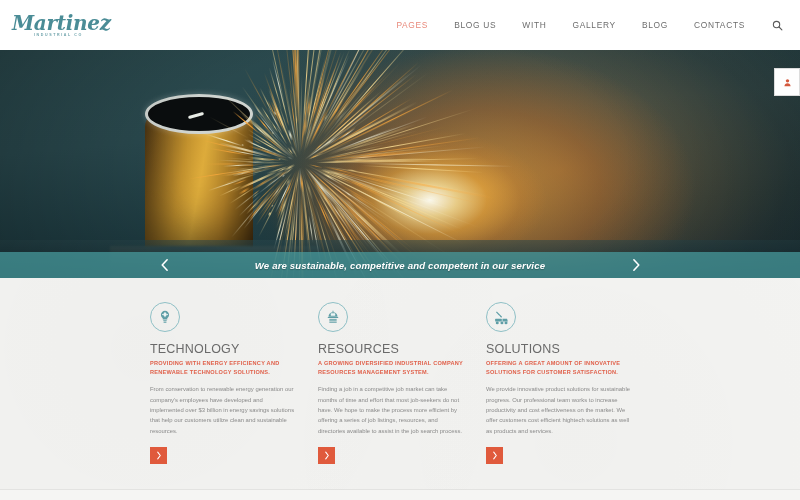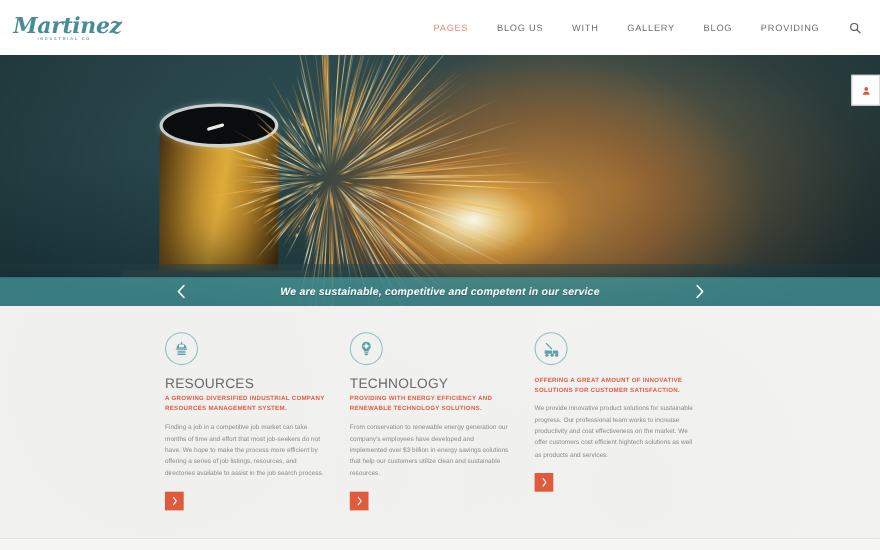--- a/index.html
+++ b/index.html
@@ -245,21 +245,21 @@
       <div class="logo-word">Martinez</div>
       <div class="logo-sub">INDUSTRIAL CO</div>
     </div>
 
     <div class="nav">
       <a class="nav-item active">PAGES</a>
       <a class="nav-item">BLOG US</a>
       <a class="nav-item">WITH</a>
       <a class="nav-item">GALLERY</a>
       <a class="nav-item">BLOG</a>
-      <a class="nav-item">PROVIDING</a>
+      <a class="nav-item">CONTACTS</a>
       <div class="search-btn">
         <svg width="11" height="11" viewBox="0 0 16 16" fill="none" stroke="#5a5a5a" stroke-width="1.6">
           <circle cx="6.6" cy="6.6" r="4.6"></circle>
           <line x1="10.2" y1="10.2" x2="14.4" y2="14.4" stroke-linecap="round"></line>
         </svg>
       </div>
     </div>
   </div>
 
   <div class="hero">
@@ -716,42 +716,20 @@
       </div>
     </div>
   </div>
 
   <div class="features">
     <div class="cols">
 
       <div class="col">
         <div class="col-icon">
           <svg width="16" height="16" viewBox="0 0 24 24" fill="#5f9ea6">
-            <path d="M5.2 11.6c0-3.7 3-6.7 6.8-6.7s6.8 3 6.8 6.7z"></path>
-            <rect x="11.3" y="2.4" width="1.4" height="2.8" rx="0.6"></rect>
-            <rect x="4" y="11.9" width="16" height="1.7" rx="0.8"></rect>
-            <rect x="6.5" y="14.8" width="11" height="1.4"></rect>
-            <rect x="6.5" y="17" width="11" height="1.4"></rect>
-            <rect x="6.5" y="19.2" width="11" height="1.4"></rect>
-            <rect x="8.6" y="6.4" width="6.8" height="3.6" fill="#eef5f5" rx="0.6"></rect>
-          </svg>
-        </div>
-        <div class="col-title">RESOURCES</div>
-        <div class="col-sub">A GROWING DIVERSIFIED INDUSTRIAL COMPANY RESOURCES MANAGEMENT SYSTEM.</div>
-        <div class="col-body">Finding a job in a competitive job market can take months of time and effort that most job-seekers do not have. We hope to make the process more efficient by offering a series of job listings, resources, and directories available to assist in the job search process.</div>
-        <div class="col-btn">
-          <svg width="6" height="9" viewBox="0 0 8 14" fill="none" stroke="#ffffff" stroke-width="1.7" stroke-linecap="round" stroke-linejoin="round">
-            <polyline points="2,1.8 6,7 2,12.2"></polyline>
-          </svg>
-        </div>
-      </div>
-
-      <div class="col">
-        <div class="col-icon">
-          <svg width="16" height="16" viewBox="0 0 24 24" fill="#5f9ea6">
             <path d="M12 2.6c-3.4 0-6.1 2.7-6.1 6 0 2.2 1.1 4 2.7 5.1v2.1h6.8v-2.1c1.6-1.1 2.7-2.9 2.7-5.1 0-3.3-2.7-6-6.1-6z"></path>
             <rect x="9.2" y="16.9" width="5.6" height="1.5" rx="0.6"></rect>
             <rect x="9.8" y="19.3" width="4.4" height="1.5" rx="0.6"></rect>
             <circle cx="12" cy="8.4" r="2.6" fill="#eef5f5"></circle>
             <rect x="11.3" y="4.6" width="1.4" height="2" fill="#eef5f5"></rect>
             <rect x="11.3" y="10.2" width="1.4" height="2" fill="#eef5f5"></rect>
             <rect x="7.6" y="7.7" width="2" height="1.4" fill="#eef5f5"></rect>
             <rect x="14.4" y="7.7" width="2" height="1.4" fill="#eef5f5"></rect>
           </svg>
         </div>
@@ -760,30 +738,53 @@
         <div class="col-body">From conservation to renewable energy generation our company's employees have developed and implemented over $3 billion in energy savings solutions that help our customers utilize clean and sustainable resources.</div>
         <div class="col-btn">
           <svg width="6" height="9" viewBox="0 0 8 14" fill="none" stroke="#ffffff" stroke-width="1.7" stroke-linecap="round" stroke-linejoin="round">
             <polyline points="2,1.8 6,7 2,12.2"></polyline>
           </svg>
         </div>
       </div>
 
       <div class="col">
         <div class="col-icon">
+          <svg width="16" height="16" viewBox="0 0 24 24" fill="#5f9ea6">
+            <path d="M5.2 11.6c0-3.7 3-6.7 6.8-6.7s6.8 3 6.8 6.7z"></path>
+            <rect x="11.3" y="2.4" width="1.4" height="2.8" rx="0.6"></rect>
+            <rect x="4" y="11.9" width="16" height="1.7" rx="0.8"></rect>
+            <rect x="6.5" y="14.8" width="11" height="1.4"></rect>
+            <rect x="6.5" y="17" width="11" height="1.4"></rect>
+            <rect x="6.5" y="19.2" width="11" height="1.4"></rect>
+            <rect x="8.6" y="6.4" width="6.8" height="3.6" fill="#eef5f5" rx="0.6"></rect>
+          </svg>
+        </div>
+        <div class="col-title">RESOURCES</div>
+        <div class="col-sub">A GROWING DIVERSIFIED INDUSTRIAL COMPANY RESOURCES MANAGEMENT SYSTEM.</div>
+        <div class="col-body">Finding a job in a competitive job market can take months of time and effort that most job-seekers do not have. We hope to make the process more efficient by offering a series of job listings, resources, and directories available to assist in the job search process.</div>
+        <div class="col-btn">
+          <svg width="6" height="9" viewBox="0 0 8 14" fill="none" stroke="#ffffff" stroke-width="1.7" stroke-linecap="round" stroke-linejoin="round">
+            <polyline points="2,1.8 6,7 2,12.2"></polyline>
+          </svg>
+        </div>
+      </div>
+
+      <div class="col">
+        <div class="col-icon">
           <svg width="17" height="17" viewBox="0 0 24 24" fill="#5f9ea6">
             <path d="M4.2 4.6l1.2-1.1 7.4 7.6-1.2 1.1z"></path>
             <rect x="3" y="13.6" width="9.4" height="4.2" rx="0.8"></rect>
             <path d="M13.4 13.6h6.4l1.2 4.2h-7.6z"></path>
             <circle cx="6" cy="19.6" r="2.1"></circle>
             <circle cx="12.6" cy="19.6" r="2.1"></circle>
             <circle cx="18.4" cy="19.6" r="2.1"></circle>
             <rect x="4.8" y="9.4" width="4.6" height="3.2" rx="0.6" fill="#eef5f5"></rect>
           </svg>
         </div>
+        <div class="col-title">SOLUTIONS</div>
         <div class="col-sub">OFFERING A GREAT AMOUNT OF INNOVATIVE SOLUTIONS FOR CUSTOMER SATISFACTION.</div>
         <div class="col-body">We provide innovative product solutions for sustainable progress. Our professional team works to increase productivity and cost effectiveness on the market. We offer customers cost efficient hightech solutions as well as products and services.</div>
         <div class="col-btn">
           <svg width="6" height="9" viewBox="0 0 8 14" fill="none" stroke="#ffffff" stroke-width="1.7" stroke-linecap="round" stroke-linejoin="round">
             <polyline points="2,1.8 6,7 2,12.2"></polyline>
           </svg>
         </div>
       </div>
 
     </div>

